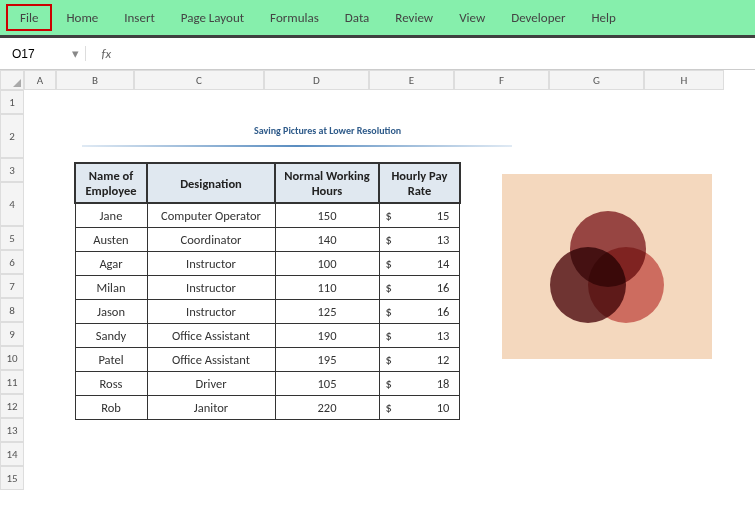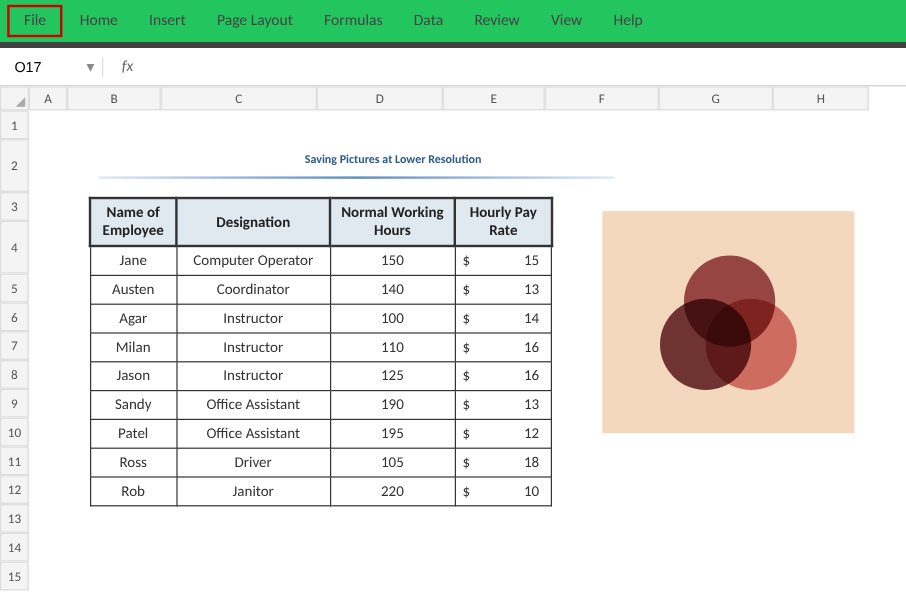--- a/index.html
+++ b/index.html
@@ -1,18 +1,18 @@
 <!DOCTYPE html>
 <html><head>
 <meta charset="utf-8">
 <style>
 * { box-sizing: border-box; margin: 0; padding: 0; }
 body { font-family: Calibri, Arial, sans-serif; font-size: 13px; background: #fff; color: #333; }
 
-.ribbon { display: flex; align-items: center; padding: 4px 6px; background: #22c55e; border-bottom: 5px solid #404040; gap: 2px; }
+.ribbon { display: flex; align-items: center; padding: 4px 6px; background: #86efac; border-bottom: 3px solid #404040; gap: 2px; }
 .ribbon-tab { padding: 4px 12px; cursor: pointer; color: #444; }
 .ribbon-tab.file { border: 2px solid #c00; font-weight: normal; }
 
 .formula-row { display: flex; align-items: center; border-bottom: 1px solid #ccc; padding: 6px 0; }
 .name-box { width: 60px; padding: 2px 6px; margin-left: 6px; border: none; outline: none; font-size: 12px; }
 .nb-arrow { color: #888; padding: 0 6px; border-right: 1px solid #ddd; margin-right: 8px; cursor: pointer; }
 .fx { font-style: italic; color: #666; padding: 0 8px; cursor: pointer; }
 .formula-bar { flex: 1; padding: 2px; border: none; outline: none; }
 
 .sheet { display: flex; }
@@ -53,20 +53,21 @@
 
 <div class="ribbon" id="ribbon">
     <div class="ribbon-tab file">File</div>
     <div class="ribbon-tab">Home</div>
     <div class="ribbon-tab">Insert</div>
     <div class="ribbon-tab">Page Layout</div>
     <div class="ribbon-tab">Formulas</div>
     <div class="ribbon-tab">Data</div>
     <div class="ribbon-tab">Review</div>
     <div class="ribbon-tab">View</div>
+    <div class="ribbon-tab">Developer</div>
     <div class="ribbon-tab">Help</div>
   </div>
 
 <div class="formula-row">
   <input class="name-box" value="O17" style="">
   <span class="nb-arrow">▾</span>
   <span class="fx">fx</span>
   <input class="formula-bar" value="" style="">
 </div>
 

